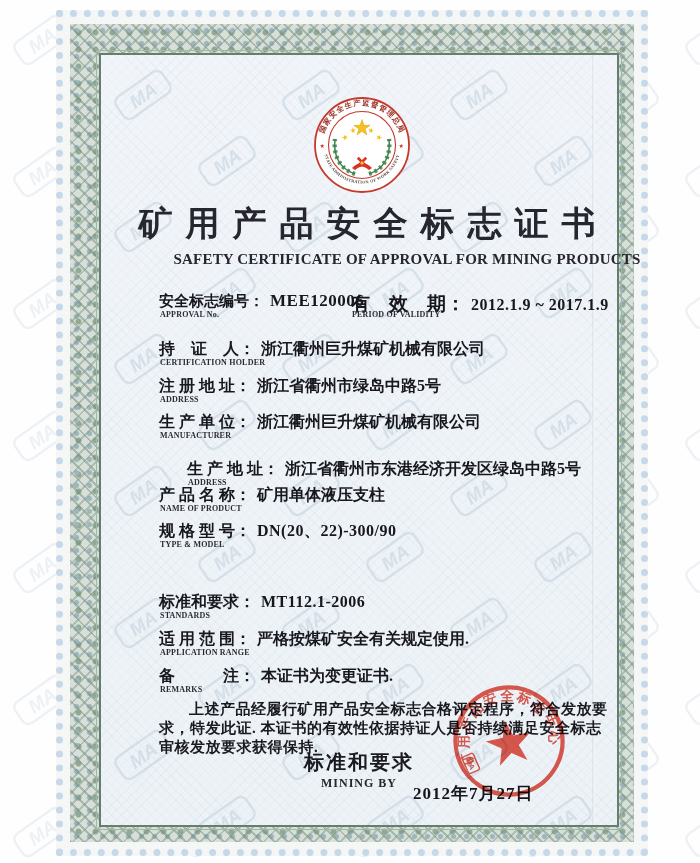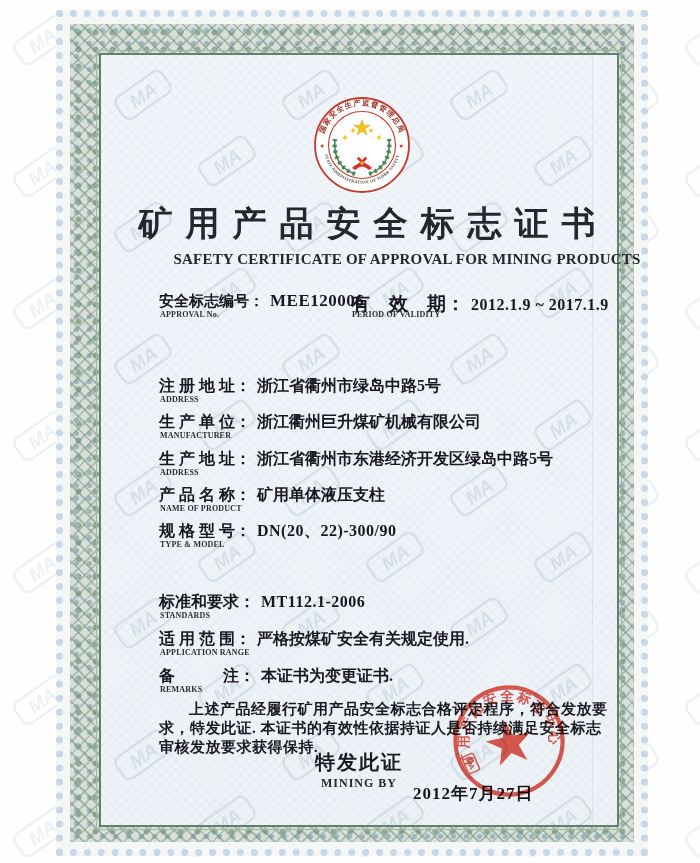--- a/index.html
+++ b/index.html
@@ -121,29 +121,33 @@
 
       <div class="frow" style="top:236px;">
         <span class="zlab" style="font-size:15px;margin-top:20px;">安全标志编号：</span><span class="fval num" style="font-size:17px;">MEE120006</span>
         <span class="elab">APPROVAL No.</span>
       </div>
       <div class="frow" style="top:236px;left:250px;">
         <span class="zlab" style="font-size:19px;">有　效　期：</span><span class="fval num" style="font-size:16px;">2012.1.9 ~ 2017.1.9</span>
         <span class="elab">PERIOD OF VALIDITY</span>
       </div>
 
+      <div class="frow" style="top:284px;">
+        <span class="zlab">持　证　人：</span><span class="fval">浙江衢州巨升煤矿机械有限公司</span>
+        <span class="elab">CERTIFICATION HOLDER</span>
+      </div>
       <div class="frow" style="top:321px;">
         <span class="zlab">注 册 地 址：</span><span class="fval">浙江省衢州市绿岛中路5号</span>
         <span class="elab">ADDRESS</span>
       </div>
       <div class="frow" style="top:357px;">
         <span class="zlab">生 产 单 位：</span><span class="fval">浙江衢州巨升煤矿机械有限公司</span>
         <span class="elab">MANUFACTURER</span>
       </div>
-      <div class="frow" style="top:394px;">
+      <div class="frow" style="top:404px;margin-left:28px;">
         <span class="zlab">生 产 地 址：</span><span class="fval">浙江省衢州市东港经济开发区绿岛中路5号</span>
         <span class="elab">ADDRESS</span>
       </div>
       <div class="frow" style="top:430px;">
         <span class="zlab">产 品 名 称：</span><span class="fval">矿用单体液压支柱</span>
         <span class="elab">NAME OF PRODUCT</span>
       </div>
       <div class="frow" style="top:466px;">
         <span class="zlab">规 格 型 号：</span><span class="fval num">DN(20、22)-300/90</span>
         <span class="elab">TYPE &amp; MODEL</span>
@@ -156,21 +160,21 @@
         <span class="zlab">适 用 范 围：</span><span class="fval">严格按煤矿安全有关规定使用.</span>
         <span class="elab">APPLICATION RANGE</span>
       </div>
       <div class="frow" style="top:611px;">
         <span class="zlab">备　　　注：</span><span class="fval">本证书为变更证书.</span>
         <span class="elab">REMARKS</span>
       </div>
 
       <div class="statement">上述产品经履行矿用产品安全标志合格评定程序，符合发放要求，特发此证. 本证书的有效性依据持证人是否持续满足安全标志审核发放要求获得保持.</div>
 
-      <div class="issued">特发此证</div>
+      <div class="issued">标准和要求</div>
       <div class="issued-en">MINING BY</div>
 
       <div class="date">2012年7月27日</div>
 
       <svg class="stamp" viewBox="-75 -75 150 150">
         <defs>
           <path id="stampArc" d="M -37.5,16 A 40.8 40.8 0 1 1 37.5,16" fill="none"></path>
         </defs>
         <g transform="rotate(-12)" opacity=".92">
           <circle r="53.5" fill="none" stroke="#e03a2c" stroke-width="4.2"></circle>

